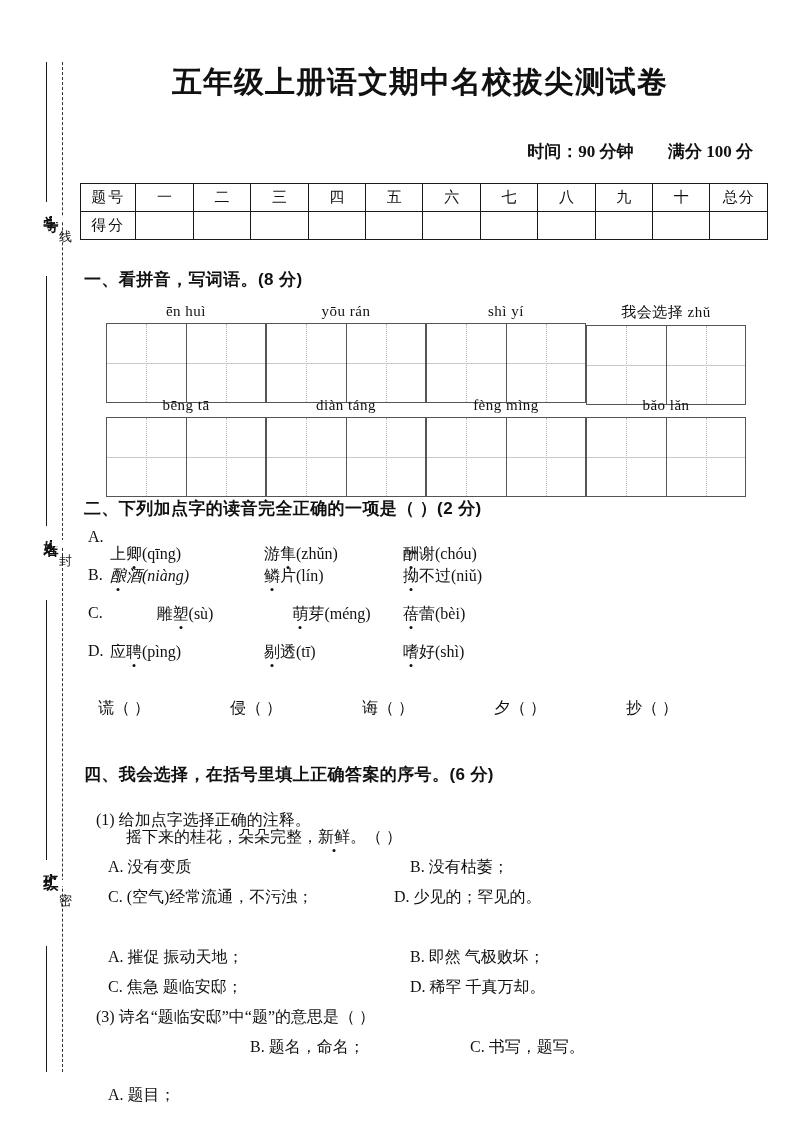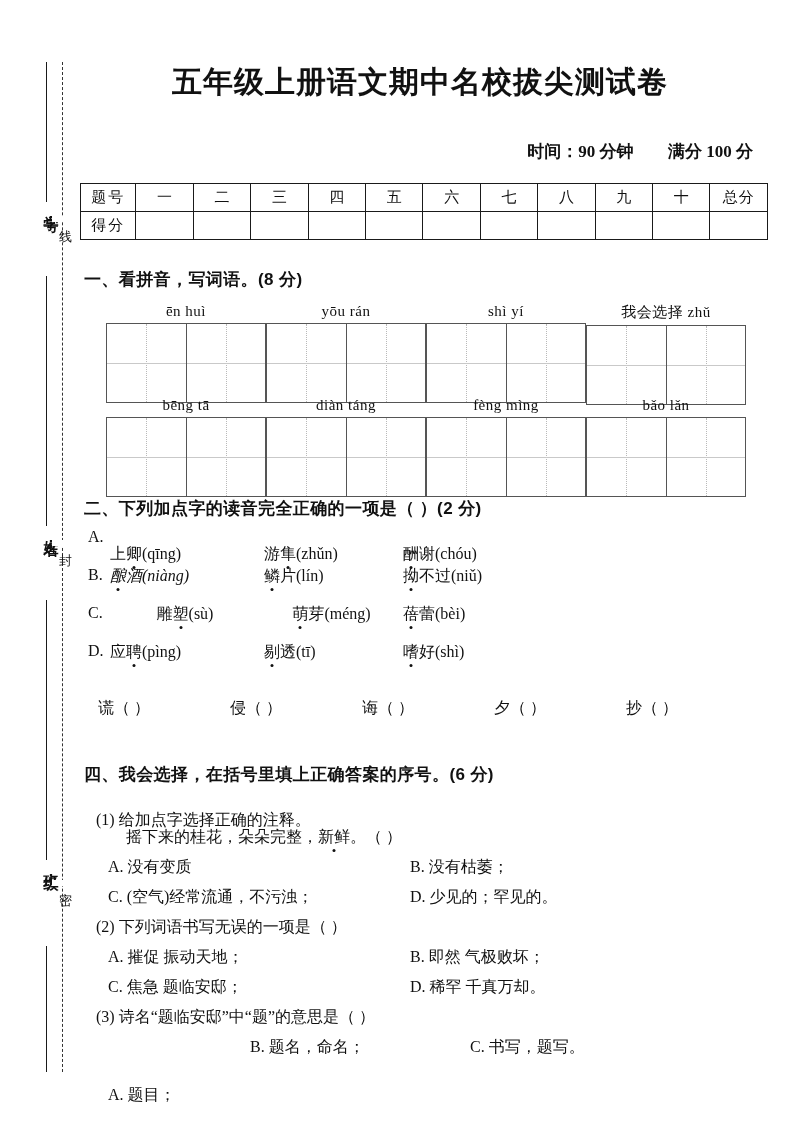--- a/index.html
+++ b/index.html
@@ -400,23 +400,22 @@
 
   <div class="body-line" style="left:26px; top:798px;margin-top:12px;">(1) 给加点字选择正确的注释。</div>
 
   <div class="body-line" style="left:56px; top:827px;">
     <span>摇下来的桂花，朵朵完整，</span><span class="dotchar">新鲜</span><span>。（        ）</span>
   </div>
 
   <div class="body-line" style="left:38px;  top:857px;">A. 没有变质</div>
   <div class="body-line" style="left:340px; top:857px;">B. 没有枯萎；</div>
   <div class="body-line" style="left:38px;  top:887px;">C. (空气)经常流通，不污浊；</div>
-  <div class="body-line" style="left:340px; top:887px;">D. 少见的；罕见的。</div>
-
-  <div class="body-line" style="left:26px; top:917px;">(2) 下列词语书写无误的一项是（        ）</div>
+  <div class="body-line" style="left:324px; top:887px;">D. 少见的；罕见的。</div>
+
   <div class="body-line" style="left:38px;  top:947px;">A. 摧促  振动天地；</div>
   <div class="body-line" style="left:340px; top:947px;">B. 即然  气极败坏；</div>
   <div class="body-line" style="left:38px;  top:977px;">C. 焦急  题临安邸；</div>
   <div class="body-line" style="left:340px; top:977px;">D. 稀罕  千真万却。</div>
 
   <div class="body-line" style="left:26px; top:1007px;">(3) 诗名“题临安邸”中“题”的意思是（        ）</div>
   <div class="body-line" style="left:38px;  top:1037px;margin-top:48px;">A. 题目；</div>
   <div class="body-line" style="left:180px; top:1037px;">B. 题名，命名；</div>
   <div class="body-line" style="left:400px; top:1037px;">C. 书写，题写。</div>
 

